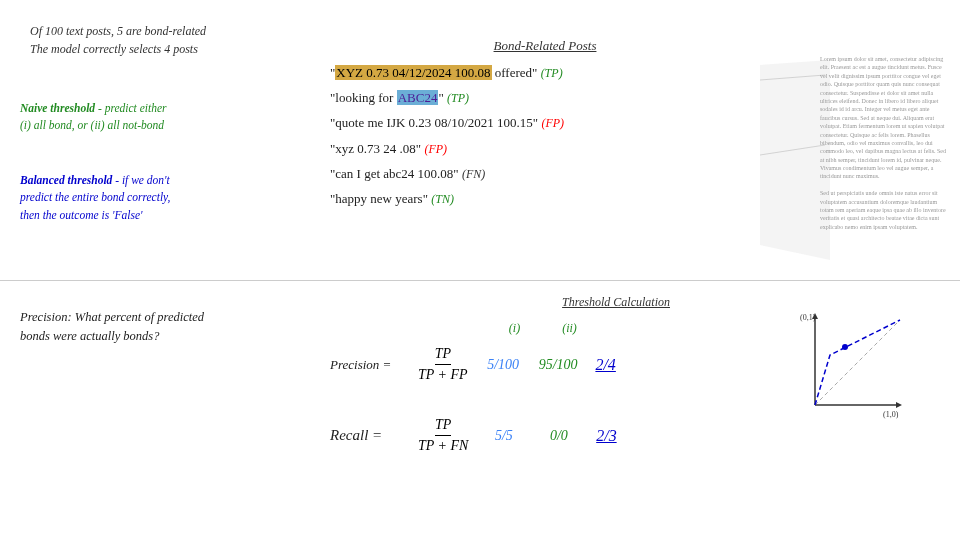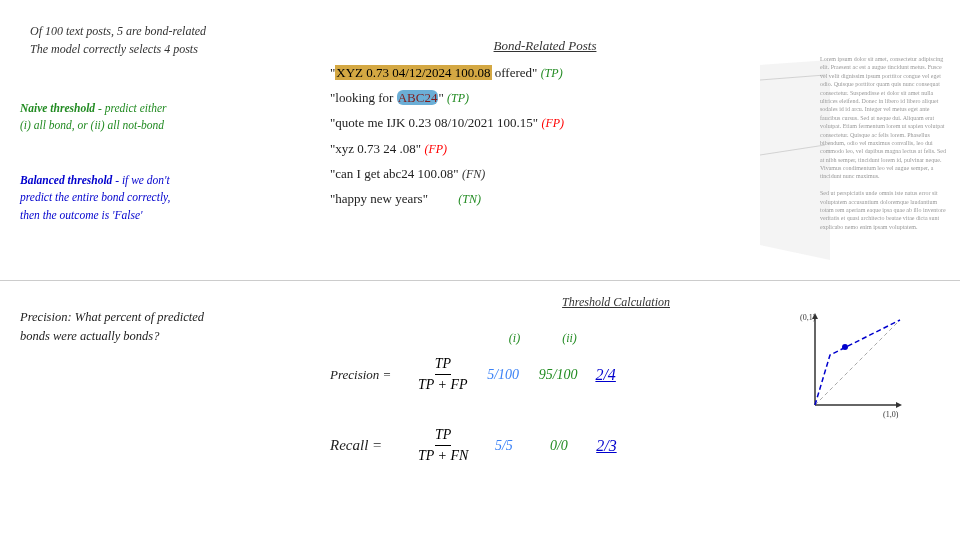--- a/index.html
+++ b/index.html
@@ -88,29 +88,28 @@
       color: #222;
     }
 
     .post-item .highlight-yellow {
       background-color: #d4a843;
       color: #000;
       padding: 0 1px;
     }
     .post-item .highlight-blue {
       background-color: #6baed6;
-      color: #7f1d1d;
+      color: #4c1d95;
       padding: 0 1px;
-      border-radius: 6px;
     }
 
     .label-tp { color: #228B22; font-style: italic; font-size: 12px; }
     .label-fp { color: red; font-style: italic; font-size: 12px; }
     .label-fn { color: #333; font-style: italic; font-size: 12px; }
-    .label-tn { color: #228B22; font-style: italic; font-size: 12px; margin-left: 27px; }
+    .label-tn { color: #228B22; font-style: italic; font-size: 12px; }
 
     
     .right-text-block {
       position: absolute;
       top: 55px;
       right: 10px;
       width: 130px;
       font-size: 6px;
       color: #999;
       line-height: 1.4;
@@ -150,21 +149,21 @@
       width: 440px;
     }
 
     .threshold-calc-title {
       text-align: right;
       font-size: 12px;
       text-decoration: underline;
       font-style: italic;
       color: #333;
       margin-right: 100px;
-      margin-bottom: 21px;
+      margin-bottom: 11px;
     }
 
     .formula-row {
       display: flex;
       align-items: center;
       margin-bottom: 18px;
     }
 
     .formula-fraction {
       display: inline-flex;

